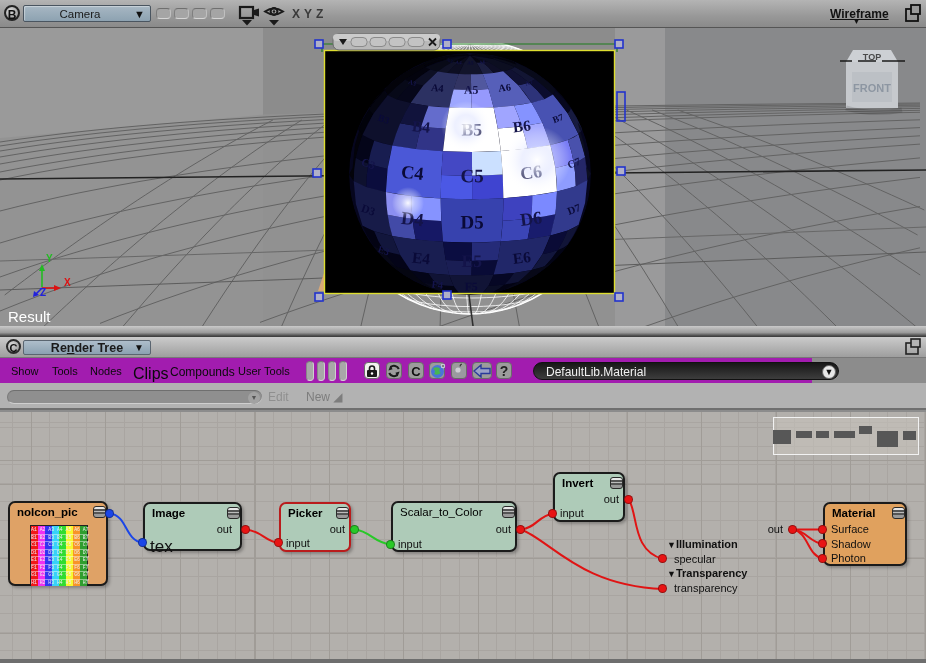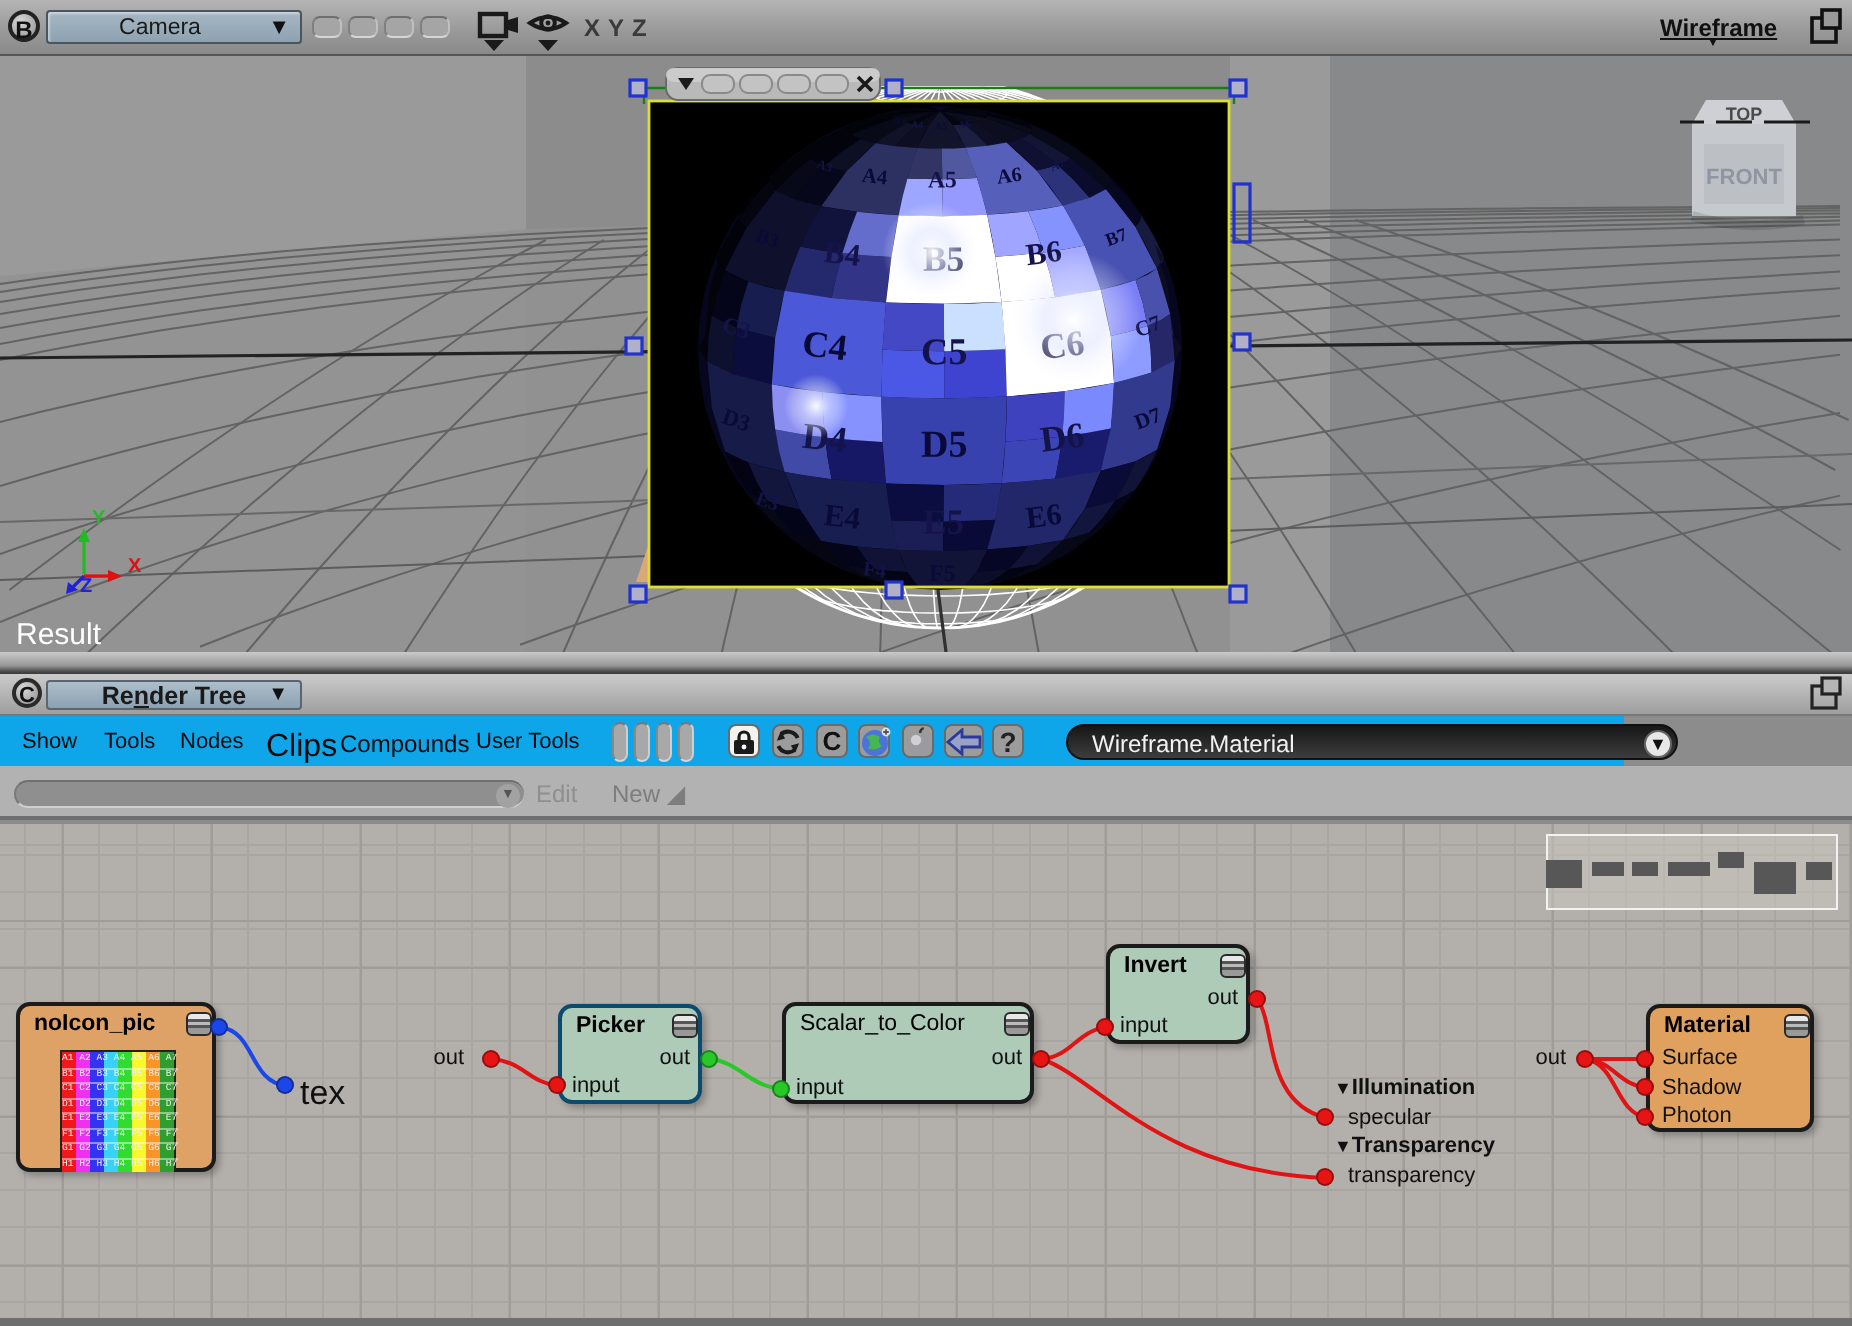--- a/index.html
+++ b/index.html
@@ -346,21 +346,21 @@
 <div style="position:absolute;left:6px;top:2px;width:15px;height:15px;border-radius:50%;background:radial-gradient(circle at 35% 30%,#d8d8d8,#8f8f8f);border:2px solid #2a2a2a;font-weight:bold;font-size:11px;color:#111;text-align:center;line-height:15px">C</div>
 <div style="position:absolute;left:23px;top:3px;width:128px;height:15px;background:linear-gradient(#aebecb,#8ba1b1);border:1px solid #5a6570;border-radius:2px">
         <div style="position:absolute;left:0;right:0;top:0px;text-align:center;font-weight:bold;font-size:12.5px;color:#1a1a1a">Re<span style="text-decoration:underline">n</span>der Tree</div>
         <div style="position:absolute;right:6px;top:1px;font-size:10px;color:#111">▼</div>
       </div>
 <svg width="22" height="22" style="position:absolute;left:903px;top:0px">
         <rect x="3" y="6" width="12" height="11" fill="none" stroke="#222" stroke-width="1.6"></rect>
         <rect x="8" y="2" width="9" height="8" fill="#b5b5b5" stroke="#222" stroke-width="1.6"></rect>
       </svg>
 </div>
-<div style="position:absolute;left:0;top:358px;width:812px;height:25px;background:#0ea5e9">
+<div style="position:absolute;left:0;top:358px;width:812px;height:25px;background:#a21caf">
 <div style="position:absolute;left:11px;top:7px;font-size:11px;color:#0a0a0a">Show</div>
 <div style="position:absolute;left:52px;top:7px;font-size:11px;color:#0a0a0a">Tools</div>
 <div style="position:absolute;left:90px;top:7px;font-size:11px;color:#0a0a0a">Nodes</div>
 <div style="position:absolute;left:133px;top:7px;font-size:16px;color:#0a0a0a">Clips</div>
 <div style="position:absolute;left:170px;top:7px;font-size:12px;color:#0a0a0a">Compounds</div>
 <div style="position:absolute;left:238px;top:7px;font-size:11px;color:#0a0a0a">User Tools</div>
 <div style="position:absolute;left:306px;top:3px;width:8px;height:20px;background:#a8a8a8;border-radius:4px;border-top:1px solid #787878;border-left:1px solid #888;border-bottom:1px solid #d5d5d5;border-right:1px solid #cfcfcf"></div>
 <div style="position:absolute;left:317px;top:3px;width:8px;height:20px;background:#a8a8a8;border-radius:4px;border-top:1px solid #787878;border-left:1px solid #888;border-bottom:1px solid #d5d5d5;border-right:1px solid #cfcfcf"></div>
 <div style="position:absolute;left:328px;top:3px;width:8px;height:20px;background:#a8a8a8;border-radius:4px;border-top:1px solid #787878;border-left:1px solid #888;border-bottom:1px solid #d5d5d5;border-right:1px solid #cfcfcf"></div>
 <div style="position:absolute;left:339px;top:3px;width:8px;height:20px;background:#a8a8a8;border-radius:4px;border-top:1px solid #787878;border-left:1px solid #888;border-bottom:1px solid #d5d5d5;border-right:1px solid #cfcfcf"></div>
@@ -384,21 +384,21 @@
 <div style="position:absolute;left:451px;top:4px;width:16px;height:17px;background:#9c9c9c;border-radius:4px;border:1px solid #6a6a6a;text-align:center;line-height:16px"><svg width="16" height="16" style="margin-top:0px">
           <circle cx="8" cy="9" r="6" fill="#9a9aa0"></circle>
           <circle cx="6" cy="7" r="2.6" fill="#cfcfd4"></circle>
           <path d="M8,3.4 q0.2,-1.8 1.8,-2.4" stroke="#333" stroke-width="1.2" fill="none"></path>
         </svg></div>
 <div style="position:absolute;left:472px;top:4px;width:20px;height:17px;background:#9c9c9c;border-radius:4px;border:1px solid #6a6a6a;text-align:center;line-height:16px"><svg width="18" height="14" style="margin-top:1px">
           <path d="M8,1 L1,7 L8,13 L8,9.5 L17,9.5 L17,4.5 L8,4.5 Z" fill="#9aa2c8" stroke="#2a3a9a" stroke-width="1.4"></path>
         </svg></div>
 <div style="position:absolute;left:496px;top:4px;width:16px;height:17px;background:#9c9c9c;border-radius:4px;border:1px solid #6a6a6a;text-align:center;line-height:16px"><span style="font-weight:bold;font-size:14px;color:#222">?</span></div>
 <div style="position:absolute;left:533px;top:4px;width:306px;height:18px;border-radius:9px;background:linear-gradient(#171717,#3d3d3d);border:1px solid #111">
-        <div style="position:absolute;left:12px;top:2px;font-size:12px;color:#f2f2f2">Wireframe.Material</div>
+        <div style="position:absolute;left:12px;top:2px;font-size:12px;color:#f2f2f2">DefaultLib.Material</div>
         <div style="position:absolute;right:2px;top:1.5px;width:14px;height:14px;border-radius:50%;background:#e8e8e8;border:1px solid #666;text-align:center;font-size:9px;line-height:13px;color:#111">▼</div>
       </div>
 </div>
 <div style="position:absolute;left:0;top:383px;width:926px;height:27px;background:#b2b2b2;border-bottom:2px solid #6f6f6f">
 <div style="position:absolute;left:7px;top:7px;width:255px;height:14px;border-radius:7px;background:#8f8f8f;border-top:1px solid #6f6f6f;border-left:1px solid #7a7a7a;border-bottom:1px solid #cfcfcf">
         <div style="position:absolute;right:2px;top:1px;width:12px;height:12px;border-radius:50%;background:#a2a2a2;text-align:center;font-size:7px;line-height:12px;color:#555">▼</div>
       </div>
 <div style="position:absolute;left:268px;top:7px;font-size:12px;color:#8f8f8f">Edit</div>
 <div style="position:absolute;left:306px;top:7px;font-size:12px;color:#7d7d7d">New&nbsp;◢</div>
 </div>
@@ -411,21 +411,25 @@
 <path d="M521,529.5 C550,540 580,586 663,589" stroke="#e01414" stroke-width="2" fill="none"></path>
 <path d="M629,500 C638,514 632,551 663,559" stroke="#e01414" stroke-width="2" fill="none"></path>
 <path d="M793,529.5 C805,529.5 811,529.5 823,529.5" stroke="#e01414" stroke-width="2" fill="none"></path>
 <path d="M793,529.5 C807,531 809,542 823,544" stroke="#e01414" stroke-width="2" fill="none"></path>
 <path d="M793,529.5 C809,533 807,555 823,559" stroke="#e01414" stroke-width="2" fill="none"></path>
 </svg>
 <div style="position:absolute;left:8px;top:501px;width:100px;height:85px;background:#dfa266;border:2px solid #1b1b1b;border-radius:7px;box-shadow:2px 2px 3px rgba(0,0,0,0.25)">
 <div style="position:absolute;left:7px;top:3px;font-weight:bold;font-size:11.5px;color:#000">noIcon_pic</div>
 <div style="position:absolute;left:83px;top:3px;width:13px;height:12px;border:1px solid #2a2a2a;border-radius:3px;background:linear-gradient(#e8e8e8 0 25%,#555 25% 40%,#bbb 40% 55%,#555 55% 72%,#999 72% 100%)"></div>
 </div>
-<div style="position:absolute;left:279px;top:502px;width:72px;height:50px;background:#aecbb8;border:2px solid #0c4a6e;border-radius:7px;box-shadow:2px 2px 3px rgba(0,0,0,0.25)">
+<div style="position:absolute;left:143px;top:502px;width:99px;height:49px;background:#aecbb8;border:2px solid #1b1b1b;border-radius:7px;box-shadow:2px 2px 3px rgba(0,0,0,0.25)">
+<div style="position:absolute;left:7px;top:3px;font-weight:bold;font-size:11.5px;color:#000">Image</div>
+<div style="position:absolute;left:82px;top:3px;width:13px;height:12px;border:1px solid #2a2a2a;border-radius:3px;background:linear-gradient(#e8e8e8 0 25%,#555 25% 40%,#bbb 40% 55%,#555 55% 72%,#999 72% 100%)"></div>
+</div>
+<div style="position:absolute;left:279px;top:502px;width:72px;height:50px;background:#aecbb8;border:2px solid #b91c1c;border-radius:7px;box-shadow:2px 2px 3px rgba(0,0,0,0.25)">
 <div style="position:absolute;left:7px;top:3px;font-weight:bold;font-size:11.5px;color:#000">Picker</div>
 <div style="position:absolute;left:55px;top:3px;width:13px;height:12px;border:1px solid #2a2a2a;border-radius:3px;background:linear-gradient(#e8e8e8 0 25%,#555 25% 40%,#bbb 40% 55%,#555 55% 72%,#999 72% 100%)"></div>
 </div>
 <div style="position:absolute;left:391px;top:501px;width:126px;height:51px;background:#aecbb8;border:2px solid #1b1b1b;border-radius:7px;box-shadow:2px 2px 3px rgba(0,0,0,0.25)">
 <div style="position:absolute;left:7px;top:3px;font-weight:normal;font-size:11.5px;color:#000">Scalar_to_Color</div>
 <div style="position:absolute;left:109px;top:3px;width:13px;height:12px;border:1px solid #2a2a2a;border-radius:3px;background:linear-gradient(#e8e8e8 0 25%,#555 25% 40%,#bbb 40% 55%,#555 55% 72%,#999 72% 100%)"></div>
 </div>
 <div style="position:absolute;left:553px;top:472px;width:72px;height:50px;background:#aecbb8;border:2px solid #1b1b1b;border-radius:7px;box-shadow:2px 2px 3px rgba(0,0,0,0.25)">
 <div style="position:absolute;left:7px;top:3px;font-weight:bold;font-size:11.5px;color:#000">Invert</div>
 <div style="position:absolute;left:55px;top:3px;width:13px;height:12px;border:1px solid #2a2a2a;border-radius:3px;background:linear-gradient(#e8e8e8 0 25%,#555 25% 40%,#bbb 40% 55%,#555 55% 72%,#999 72% 100%)"></div>

